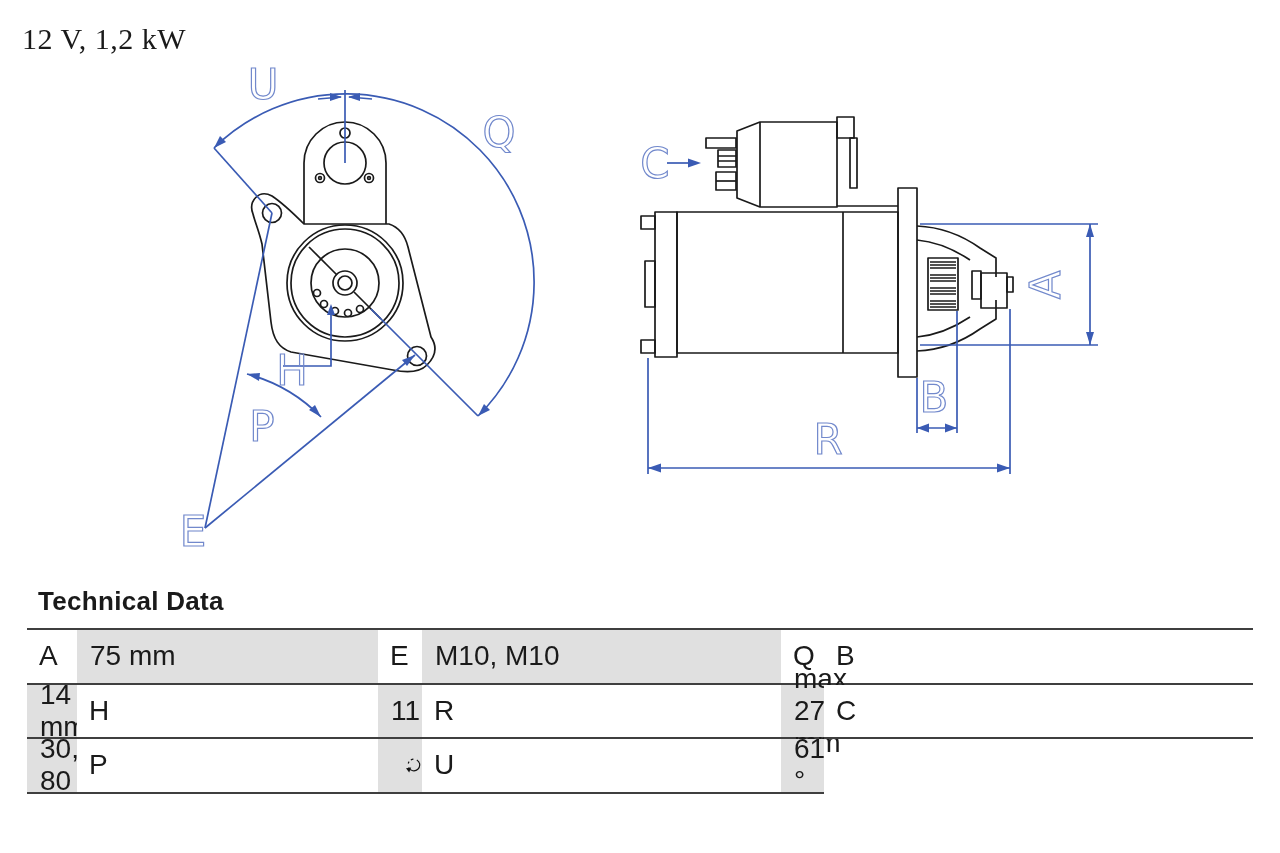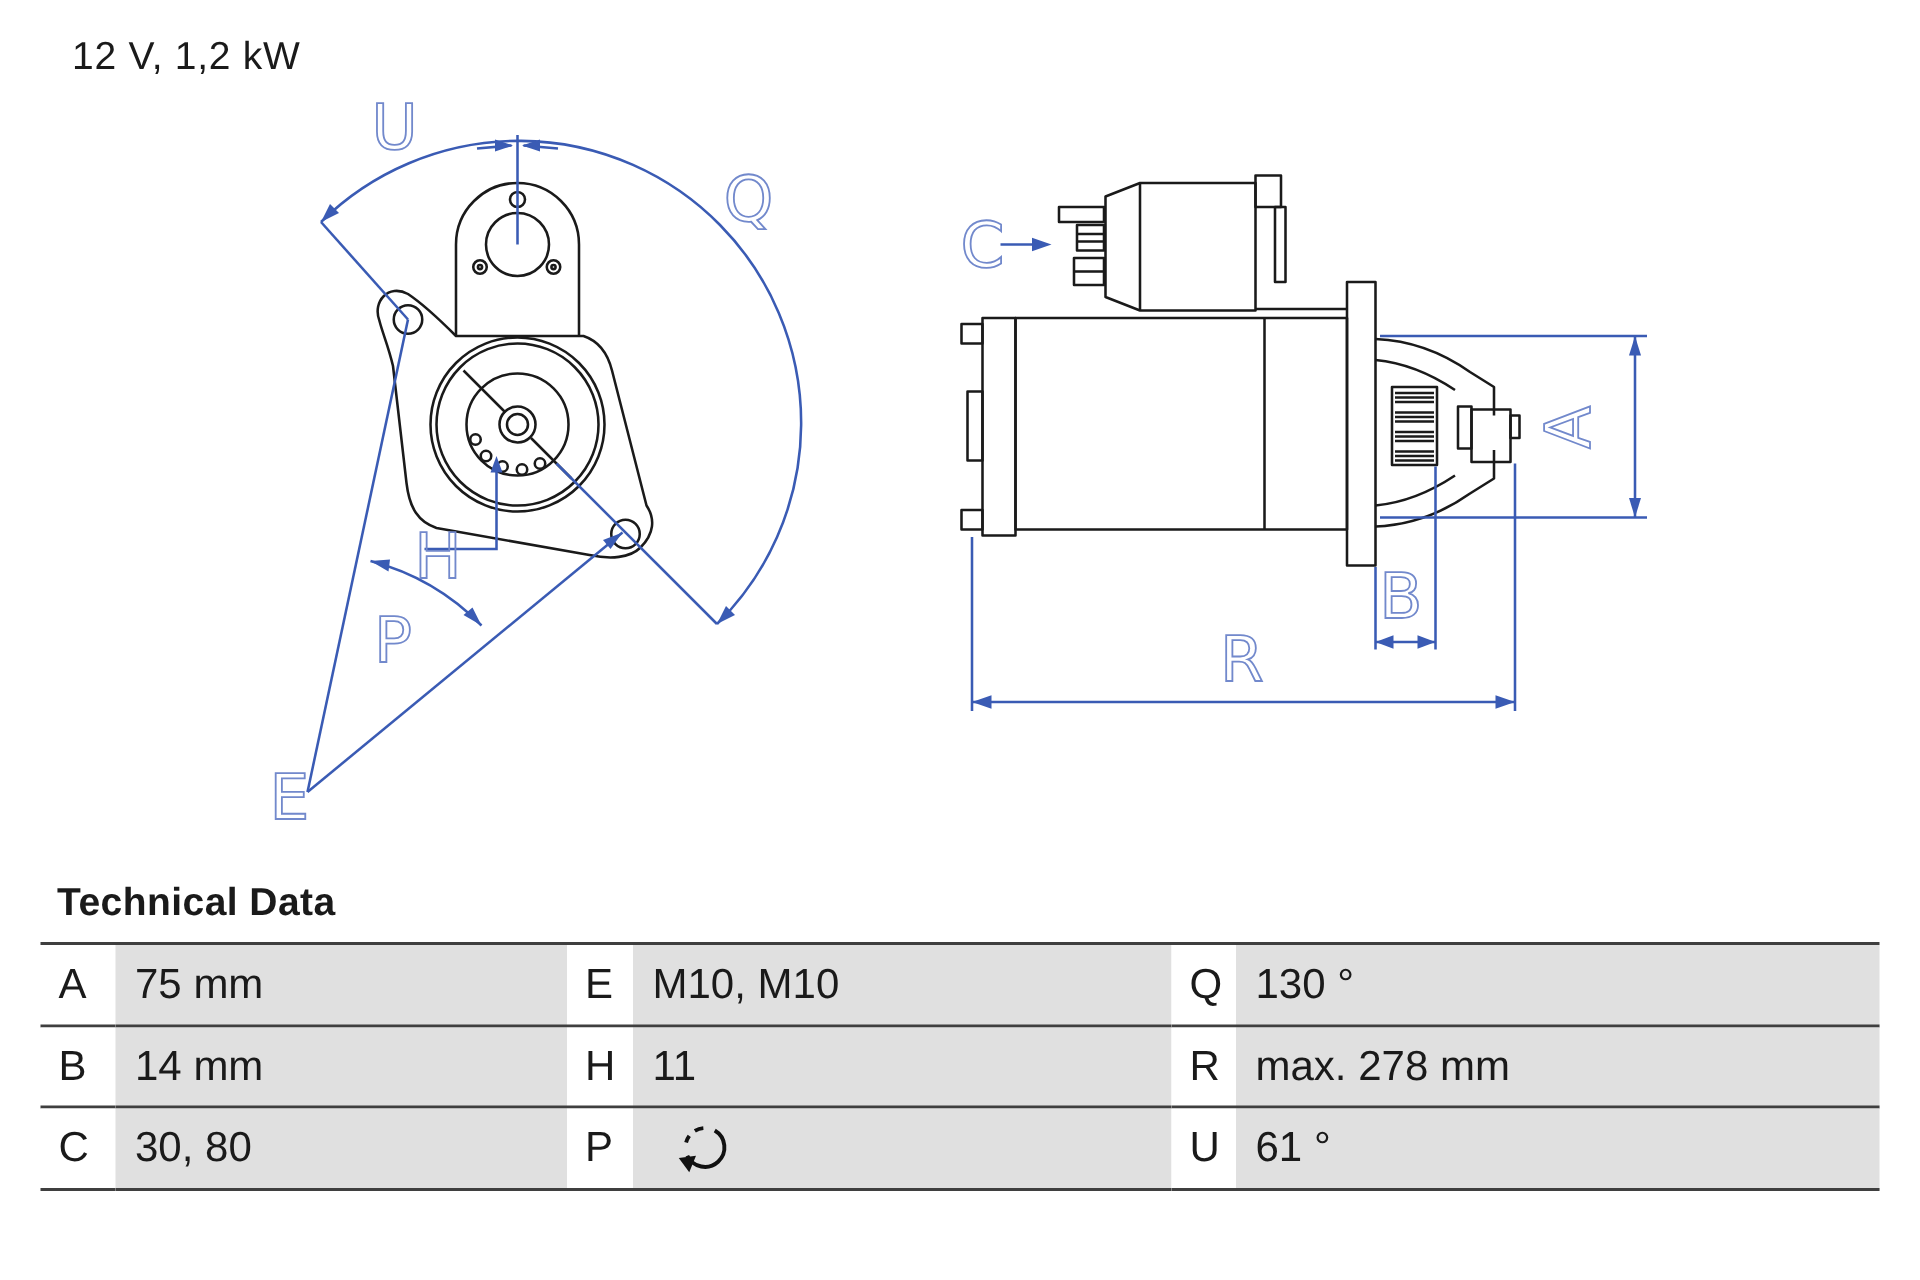--- a/index.html
+++ b/index.html
@@ -1,20 +1,20 @@
 <!DOCTYPE html>
 <html><head>
 <meta charset="utf-8">
 <style>
   html,body{margin:0;padding:0;}
   body{
     width:1280px;height:853px;background:#ffffff;position:relative;overflow:hidden;
     font-family:"Liberation Sans", sans-serif;color:#1a1a1a;
   }
-  .page-title{position:absolute;left:48px;top:22px;font-size:26px;letter-spacing:0.5px;}
+  .page-title{position:absolute;left:22px;top:22px;font-size:30px;letter-spacing:0.5px;font-family:Liberation Serif, serif;}
   .drawing-svg{position:absolute;left:0;top:0;}
   .cad-label{font-family:"DejaVu Sans", sans-serif;font-size:42px;fill:none;stroke:#7289cc;stroke-width:1.2px;}
   .tech-heading{position:absolute;left:38px;top:586px;font-size:26px;font-weight:bold;letter-spacing:0.3px;}
   .tech-table{
     position:absolute;left:27px;top:628px;width:1226px;
     display:grid;grid-template-columns:50px 301px 44px 359px 43px 429px;
     grid-auto-rows:54.6px;border-top:2px solid #3f3f3f;font-size:28px;
   }
   .cell{display:flex;align-items:center;border-bottom:2px solid #3f3f3f;}
   .cell.key{background:#ffffff;padding-left:12px;}
@@ -169,21 +169,20 @@
 
 <div class="tech-heading">Technical Data</div>
 
 <div class="tech-table">
 
   <div class="cell key">A</div>
   <div class="cell val">75 mm</div>
   <div class="cell key">E</div>
   <div class="cell val">M10, M10</div>
   <div class="cell key">Q</div>
-  <div class="cell val">130 °</div>
 
   <div class="cell key">B</div>
   <div class="cell val">14 mm</div>
   <div class="cell key">H</div>
   <div class="cell val">11</div>
   <div class="cell key">R</div>
   <div class="cell val">max. 278 mm</div>
 
   <div class="cell key">C</div>
   <div class="cell val">30, 80</div>

